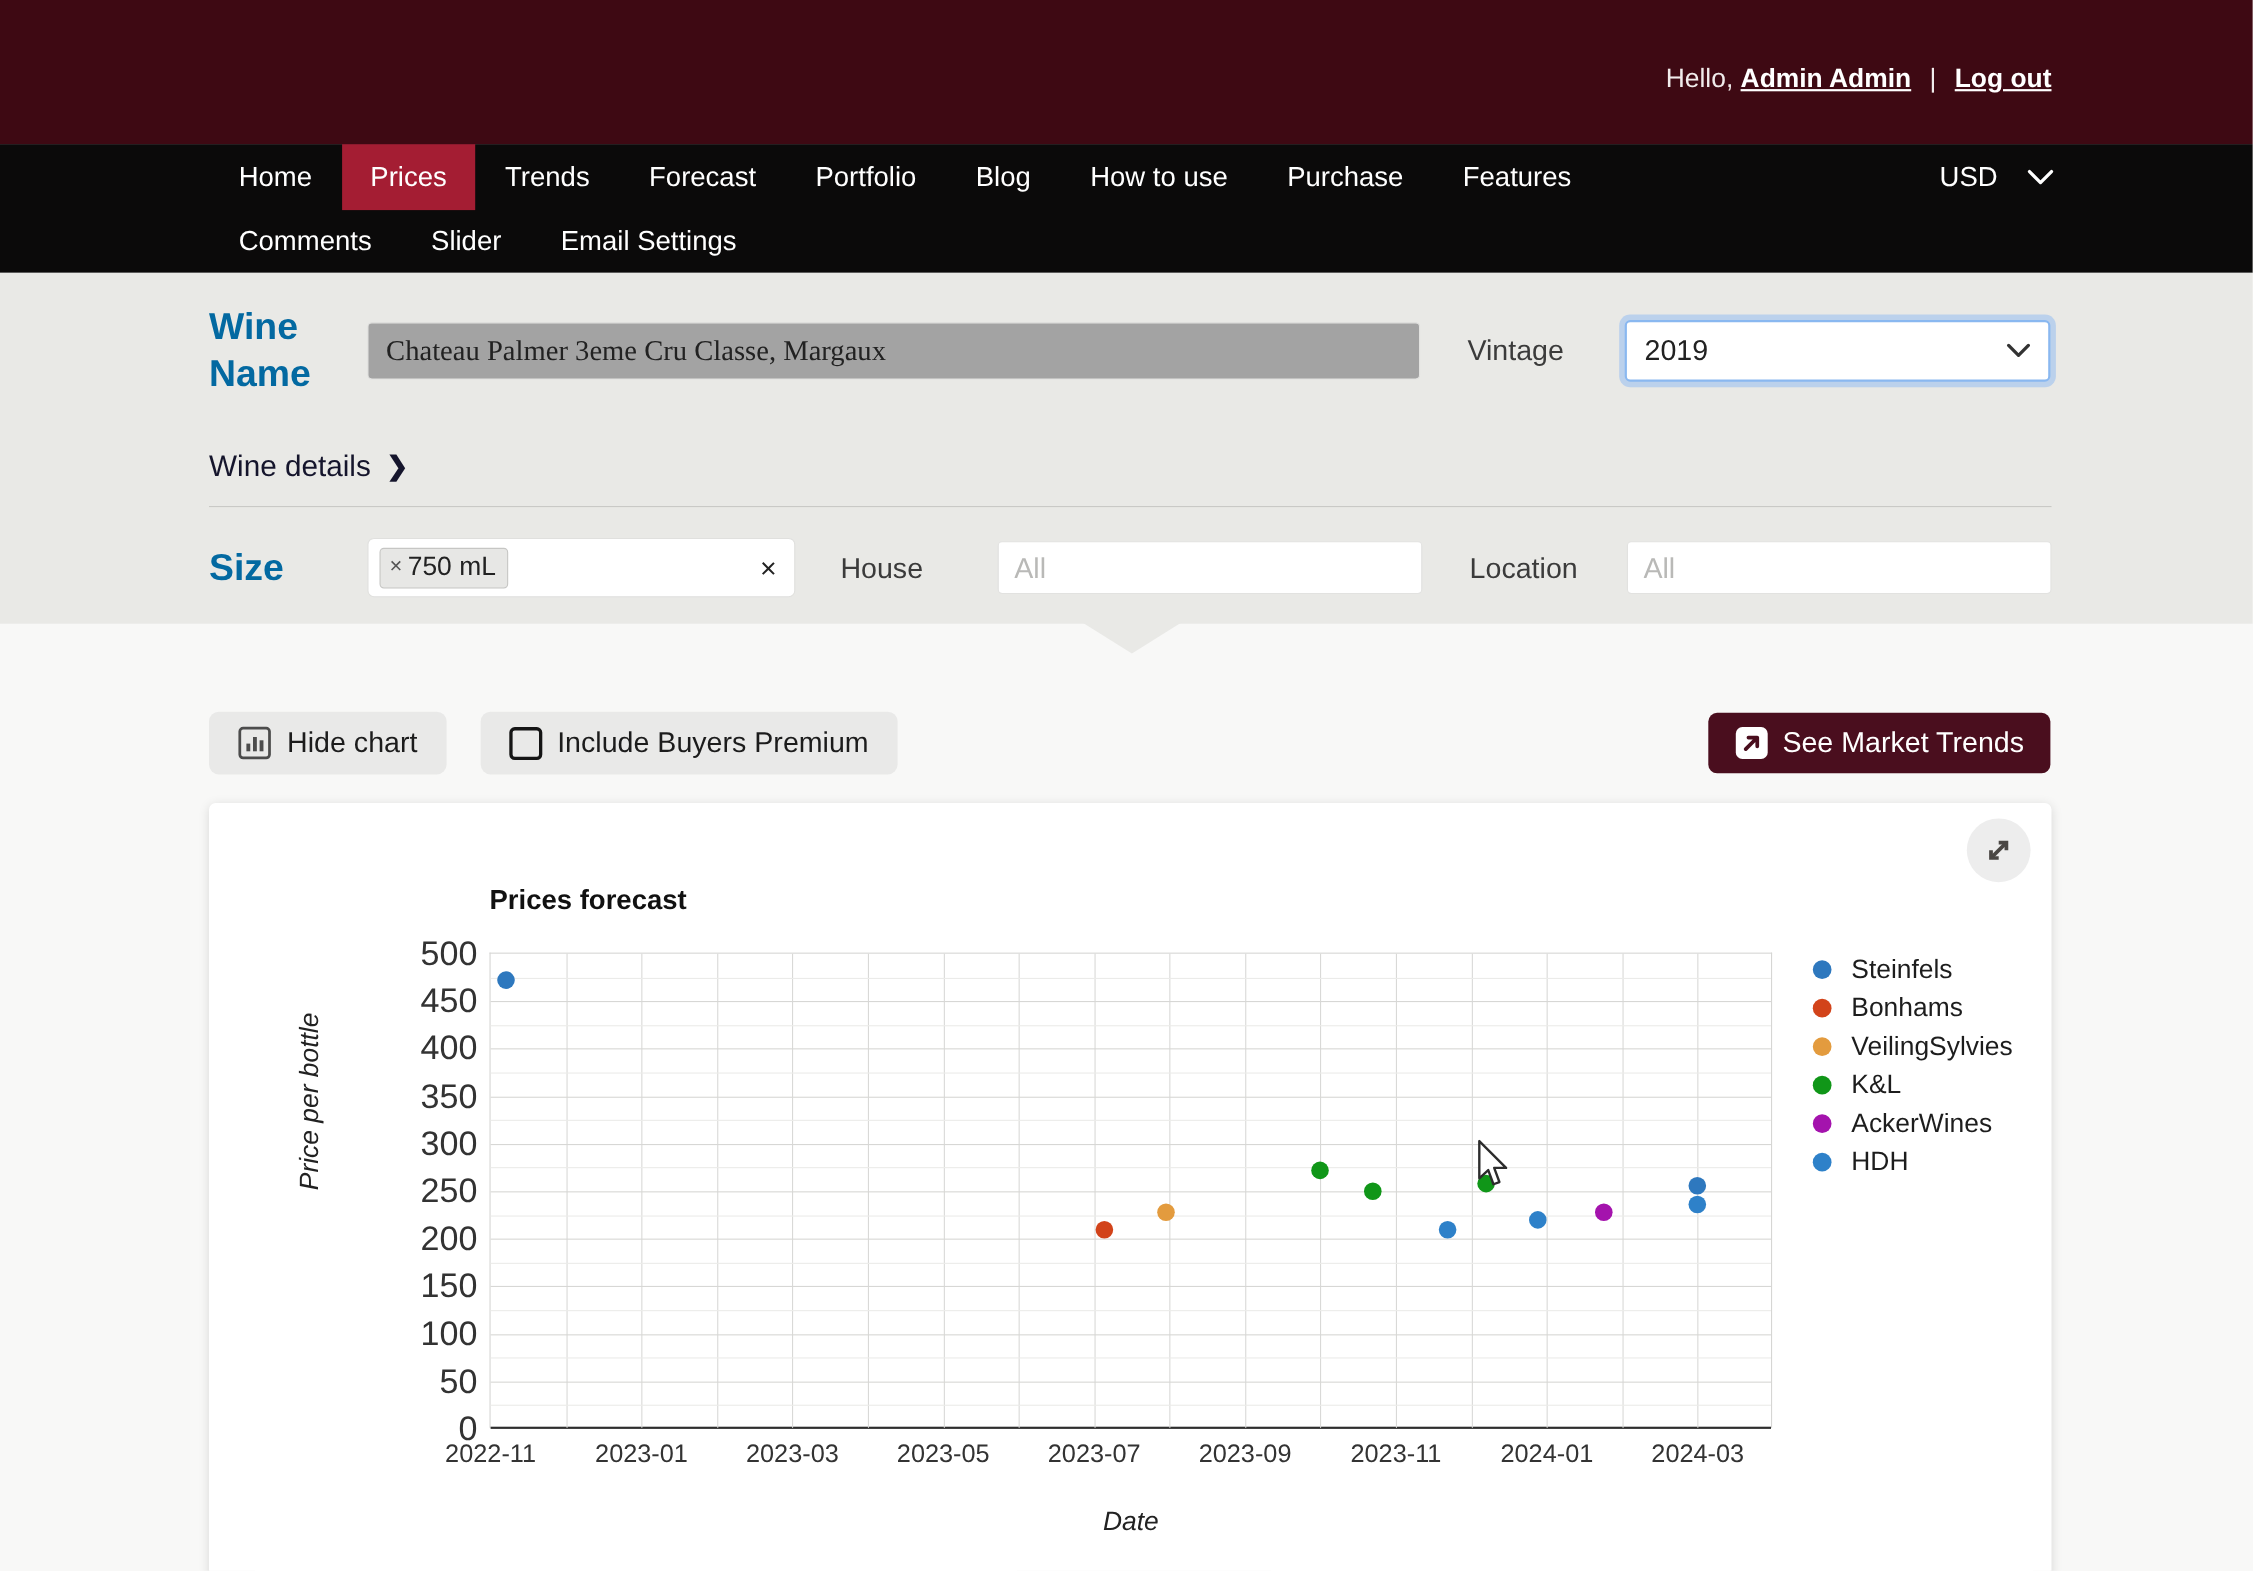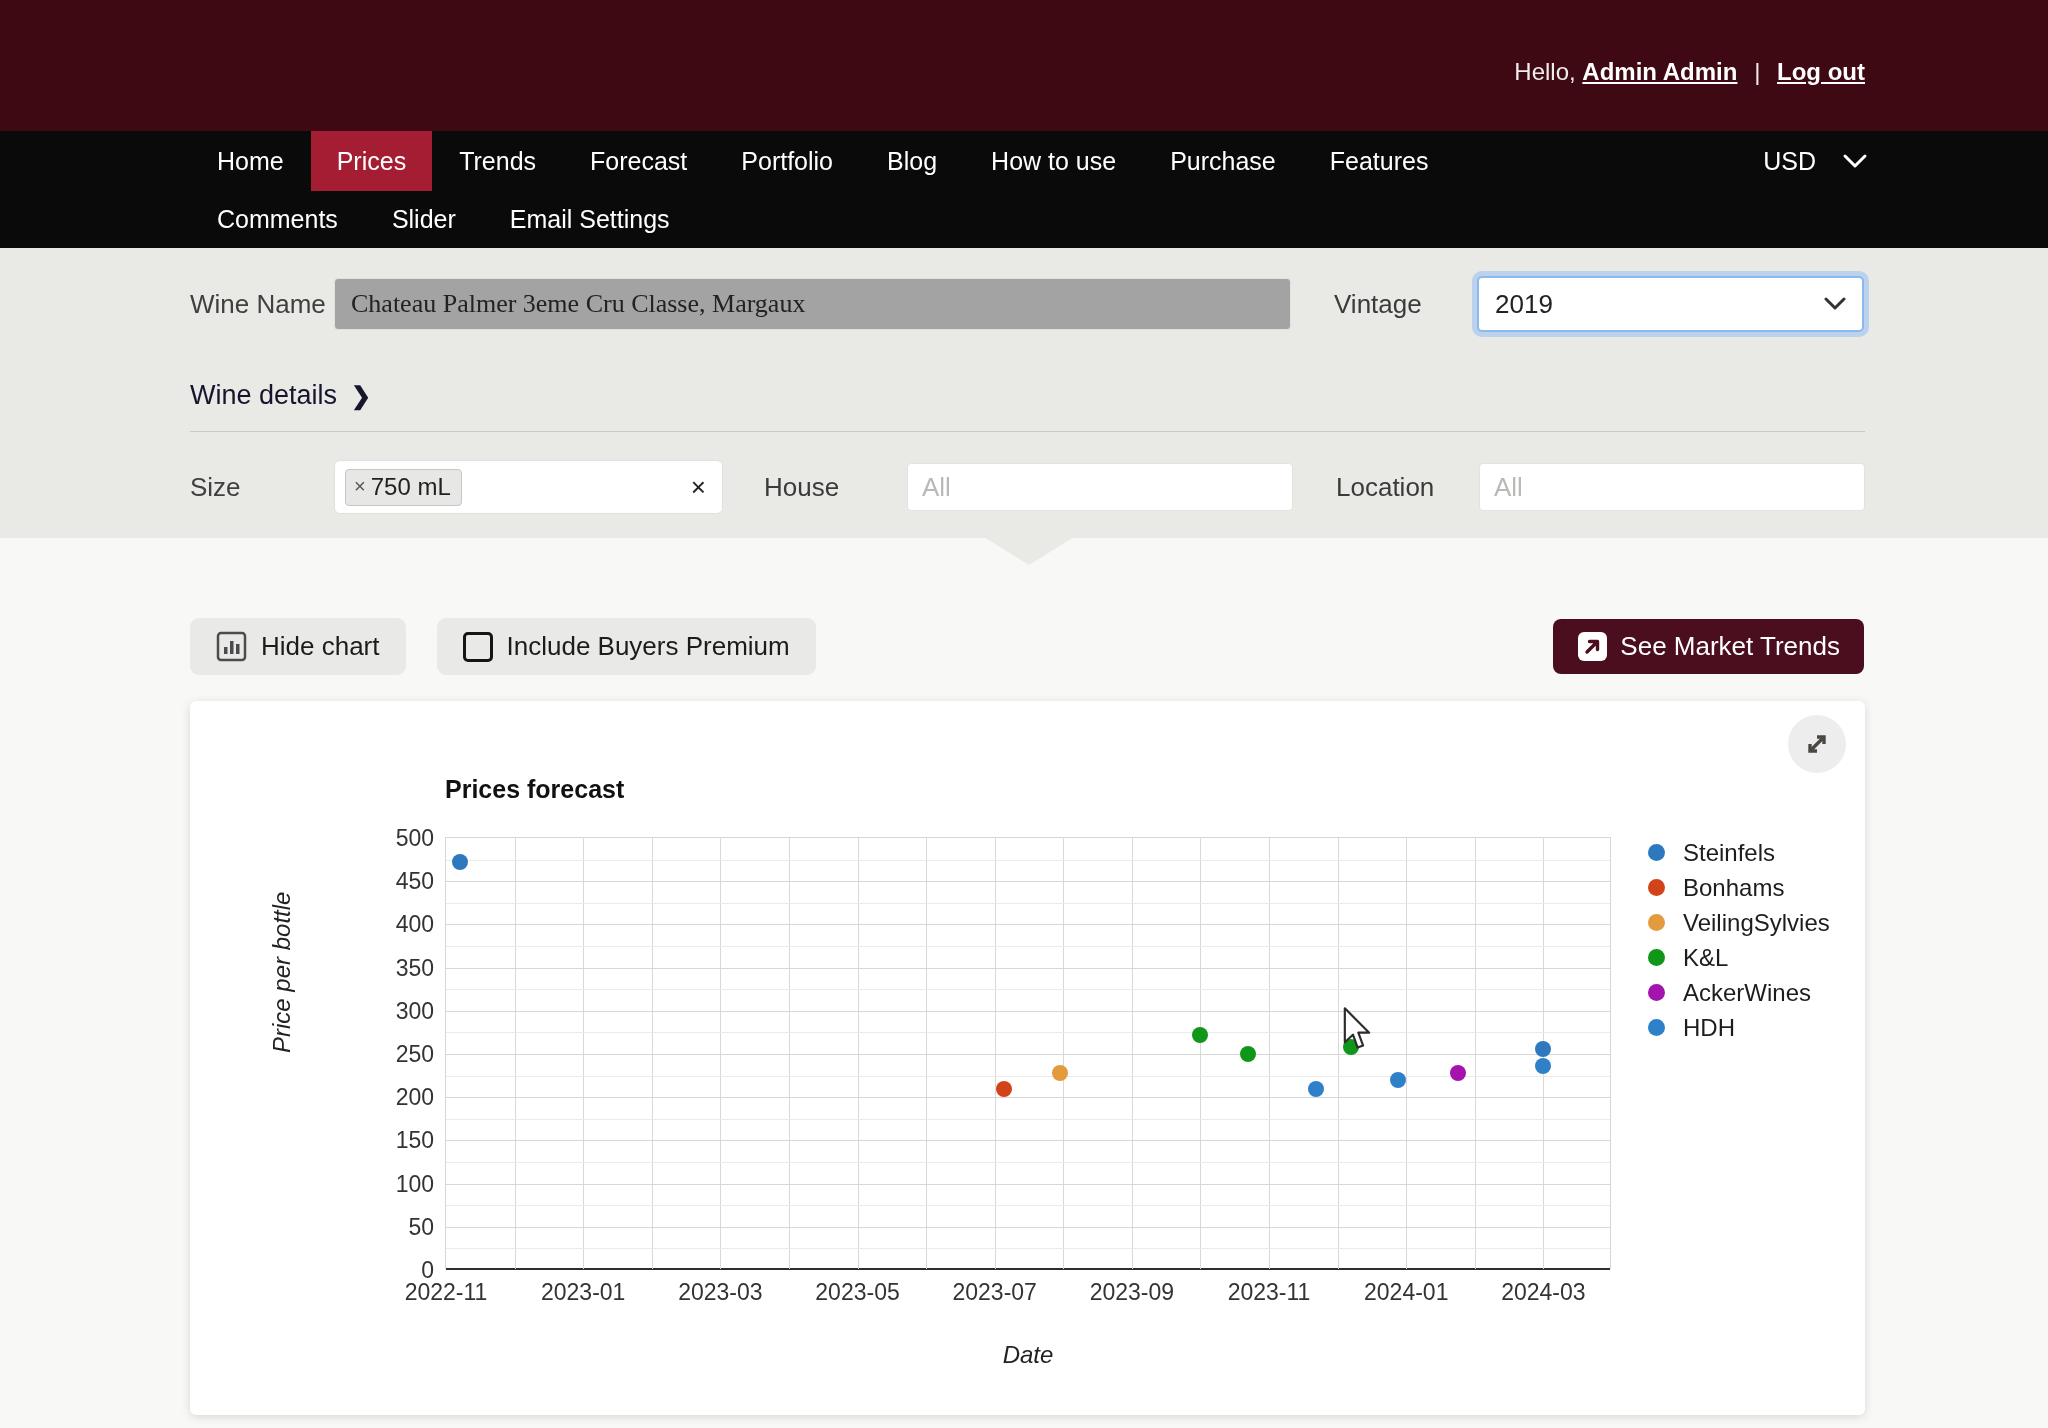--- a/index.html
+++ b/index.html
@@ -24,21 +24,21 @@
   .nav-row2 { height:57px; padding-left:217px; }
   .nav-item { display:flex; align-items:center; padding:0 27px; font-size:25px; color:#fff; cursor:pointer; white-space:nowrap; }
   .nav-item:first-child { padding-left:0; }
   .nav-item.active { background:#a41d33; padding:0 26px; }
   .nav-right { margin-left:auto; display:flex; align-items:center; gap:28px; }
   .currency { display:flex; align-items:center; font-size:25px; gap:26px; cursor:pointer; }
 
   
   .filter-panel { background:#e9e9e6; padding:28px 183px 24px 190px; position:relative; }
   .f-row { display:flex; align-items:center; }
-  .f-label { width:144px; font-size:26px; color:#404040; line-height:1.25; flex:0 0 144px; }
+  .f-label { width:144px; font-size:34px; color:#0369a1; line-height:1.25; flex:0 0 144px;font-weight:bold; }
   .wine-input { width:957px; height:52px; background:#a3a3a3; border:1px solid #e2e2e0; border-radius:4px;
                 font-size:26px; color:#222; padding:0 16px; font-family:Liberation Serif, serif; }
   .gap43 { width:43px; flex:0 0 43px; }
   .select-box { width:387px; height:56px; background:#fff; border:2px solid #8ab8f0; border-radius:5px;
                 box-shadow:0 0 0 5px rgba(130,180,245,.45); display:flex; align-items:center;
                 justify-content:space-between; padding:0 16px; font-size:26px; color:#222; cursor:pointer; }
   .wine-details { margin-top:48px; font-size:27px; font-weight:500; color:#15152c; display:flex;
                   align-items:center; gap:14px; cursor:pointer; width:max-content; }
   .wine-details .chev { font-size:24px; font-weight:700; }
   .divider { border-top:1px solid #c9c9c6; margin-top:20px; }
@@ -76,21 +76,21 @@
                 background:#ededed; border:none; display:flex; align-items:center; justify-content:center; cursor:pointer; }
   .chart-title { position:absolute; left:255px; top:74px; font-size:25px; font-weight:700; color:#111; }
   .plot { position:absolute; left:255px; top:136px; width:1166px; height:432px;
           border:1px solid #d6d6d4; border-bottom:none; }
   .vline { position:absolute; top:0; bottom:0; width:1px; background:#d9d9d7; }
   .hline { position:absolute; left:0; right:0; height:1px; }
   .hline.major { background:#d7d7d5; }
   .hline.minor { background:#ebebe9; }
   .axis-x { position:absolute; left:0; right:0; bottom:-1px; height:2px; background:#2e2e2e; }
   .ytick { position:absolute; right:100%; margin-right:12px; transform:translateY(-50%);
-           font-size:23px; color:#333; white-space:nowrap;text-align:center; }
+           font-size:31px; color:#333; white-space:nowrap;text-align:center; }
   .xtick { position:absolute; top:100%; margin-top:10px; transform:translateX(-50%);
            font-size:23px; color:#333; white-space:nowrap; }
   .dot { position:absolute; width:16px; height:16px; border-radius:50%; transform:translate(-50%,-50%); cursor:pointer; }
   .ylabel { position:absolute; left:78px; top:352px; transform:rotate(-90deg); transform-origin:left top;
             font-size:24px; font-style:italic; color:#222; white-space:nowrap; }
   .xlabel { position:absolute; left:838px; top:640px; transform:translateX(-50%);
             font-size:24px; font-style:italic; color:#222; }
   .legend { position:absolute; left:1458px; top:134px; }
   .legend-item { display:flex; align-items:center; gap:18px; height:35px; cursor:pointer; }
   .legend-dot { width:17px; height:17px; border-radius:50%; flex:0 0 17px; }

